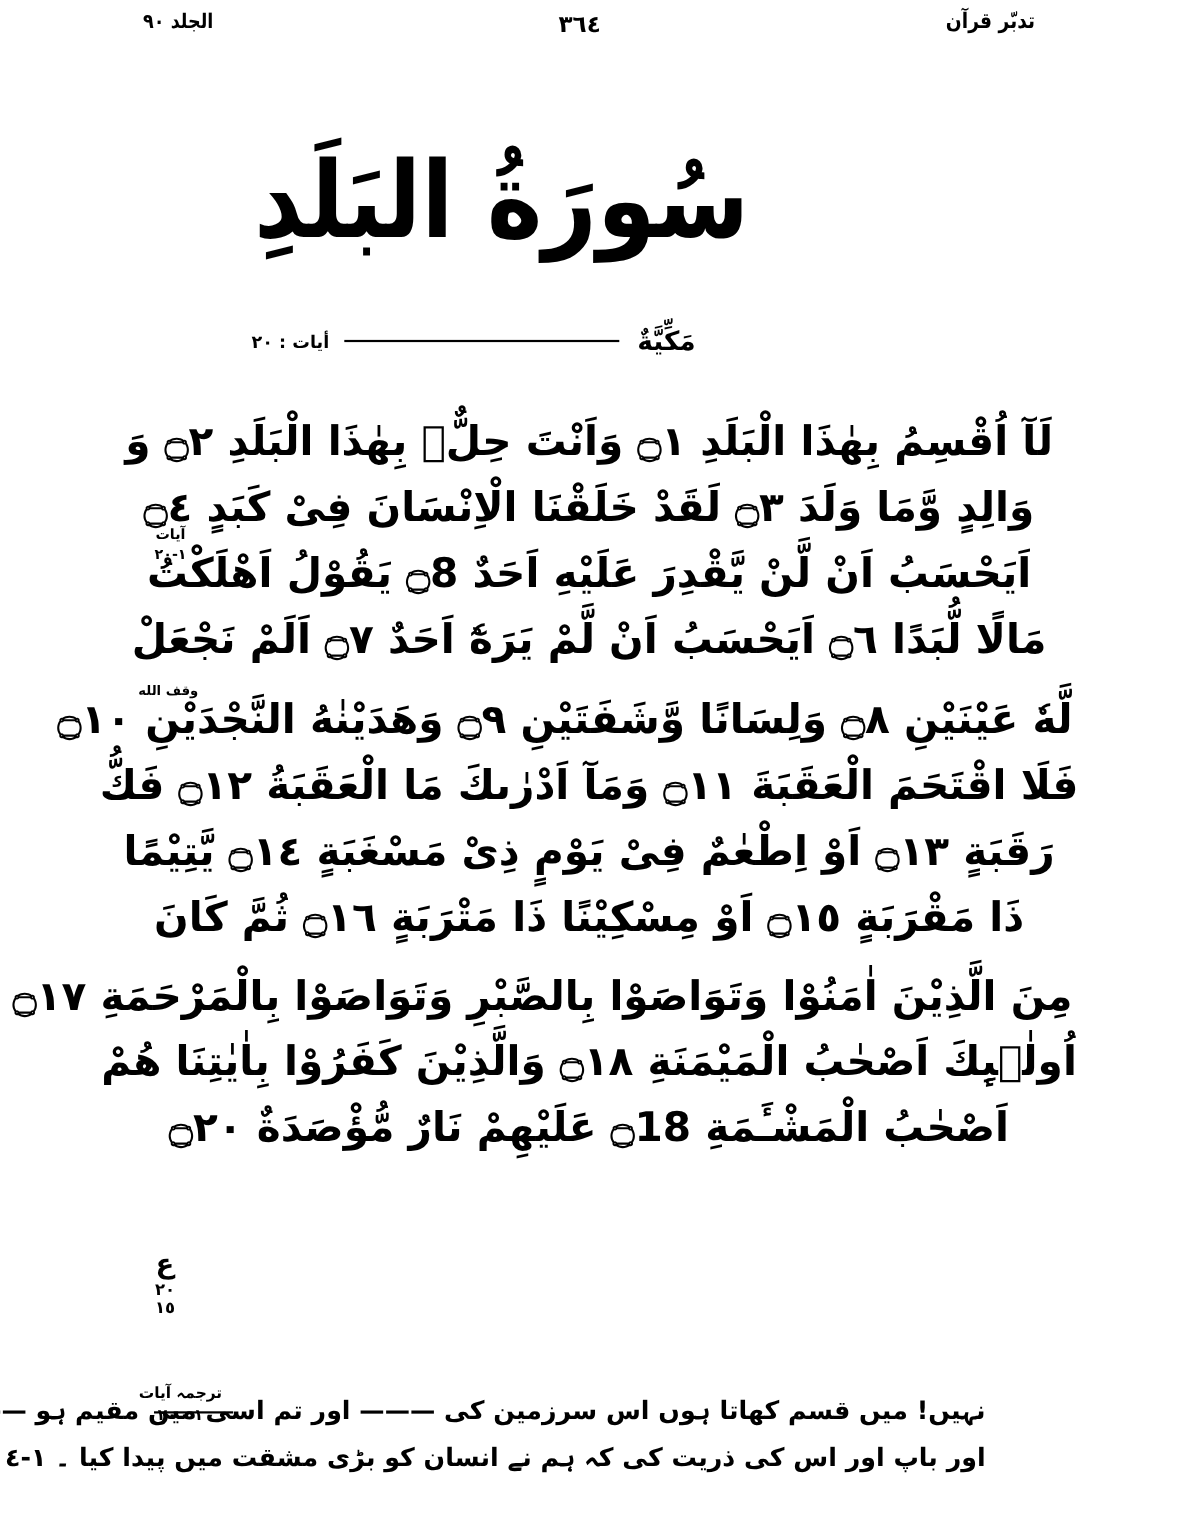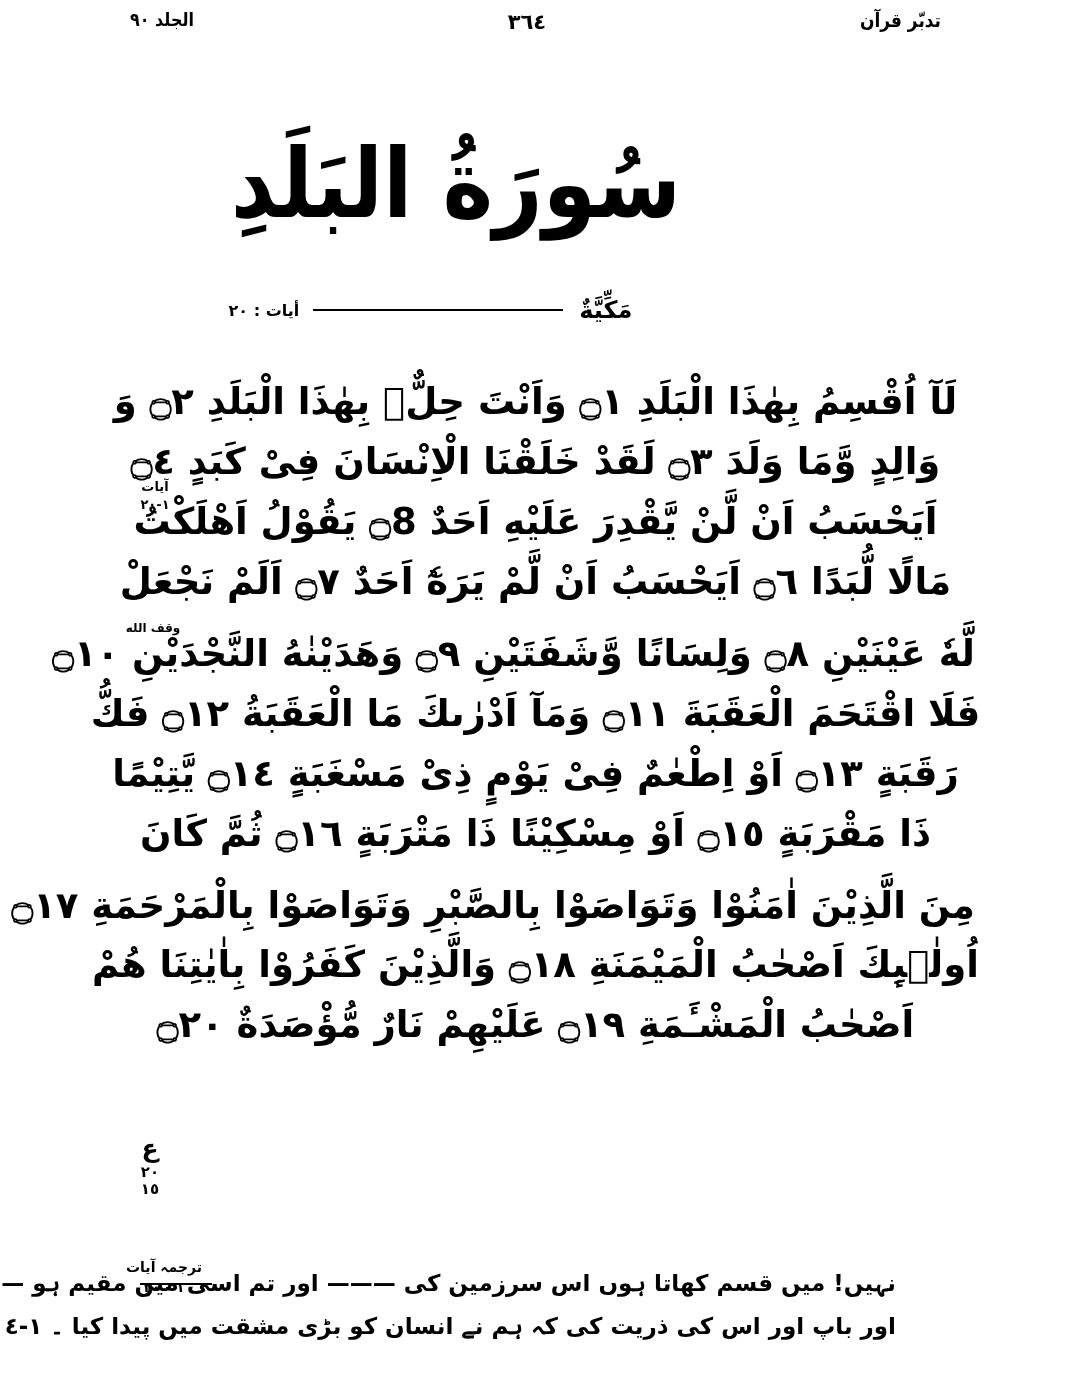--- a/index.html
+++ b/index.html
@@ -230,21 +230,21 @@
     <div class="ayah-line">لَآ اُقْسِمُ بِهٰذَا الْبَلَدِ ۝١ وَاَنْتَ حِلٌّۢ بِهٰذَا الْبَلَدِ ۝٢ وَ</div>
     <div class="ayah-line">وَالِدٍ وَّمَا وَلَدَ ۝٣ لَقَدْ خَلَقْنَا الْاِنْسَانَ فِىْ كَبَدٍ ۝٤</div>
     <div class="ayah-line">اَيَحْسَبُ اَنْ لَّنْ يَّقْدِرَ عَلَيْهِ اَحَدٌ ۝8 يَقُوْلُ اَهْلَكْتُ</div>
     <div class="ayah-line">مَالًا لُّبَدًا ۝٦ اَيَحْسَبُ اَنْ لَّمْ يَرَهٗٓ اَحَدٌ ۝٧ اَلَمْ نَجْعَلْ</div>
     <div class="ayah-line wide">لَّهٗ عَيْنَيْنِ ۝٨ وَلِسَانًا وَّشَفَتَيْنِ ۝٩ وَهَدَيْنٰهُ النَّجْدَيْنِ ۝١٠</div>
     <div class="ayah-line">فَلَا اقْتَحَمَ الْعَقَبَةَ ۝١١ وَمَآ اَدْرٰىكَ مَا الْعَقَبَةُ ۝١٢ فَكُّ</div>
     <div class="ayah-line">رَقَبَةٍ ۝١٣ اَوْ اِطْعٰمٌ فِىْ يَوْمٍ ذِىْ مَسْغَبَةٍ ۝١٤ يَّتِيْمًا</div>
     <div class="ayah-line">ذَا مَقْرَبَةٍ ۝١٥ اَوْ مِسْكِيْنًا ذَا مَتْرَبَةٍ ۝١٦ ثُمَّ كَانَ</div>
     <div class="ayah-line wide">مِنَ الَّذِيْنَ اٰمَنُوْا وَتَوَاصَوْا بِالصَّبْرِ وَتَوَاصَوْا بِالْمَرْحَمَةِ ۝١٧</div>
     <div class="ayah-line">اُولٰۤىِٕكَ اَصْحٰبُ الْمَيْمَنَةِ ۝١٨ وَالَّذِيْنَ كَفَرُوْا بِاٰيٰتِنَا هُمْ</div>
-    <div class="ayah-line">اَصْحٰبُ الْمَشْـَٔمَةِ ۝١٩ عَلَيْهِمْ نَارٌ مُّؤْصَدَةٌ ۝٢٠</div>
+    <div class="ayah-line">اَصْحٰبُ الْمَشْـَٔمَةِ ۝18 عَلَيْهِمْ نَارٌ مُّؤْصَدَةٌ ۝٢٠</div>
   </div>
 
   <div class="margin-note note-ayat-right">
     <div>آیات</div>
     <div>١-٢٠</div>
   </div>
 
   <div class="margin-note note-waqf">وقف الله</div>
 
   <div class="margin-note note-ruku">

